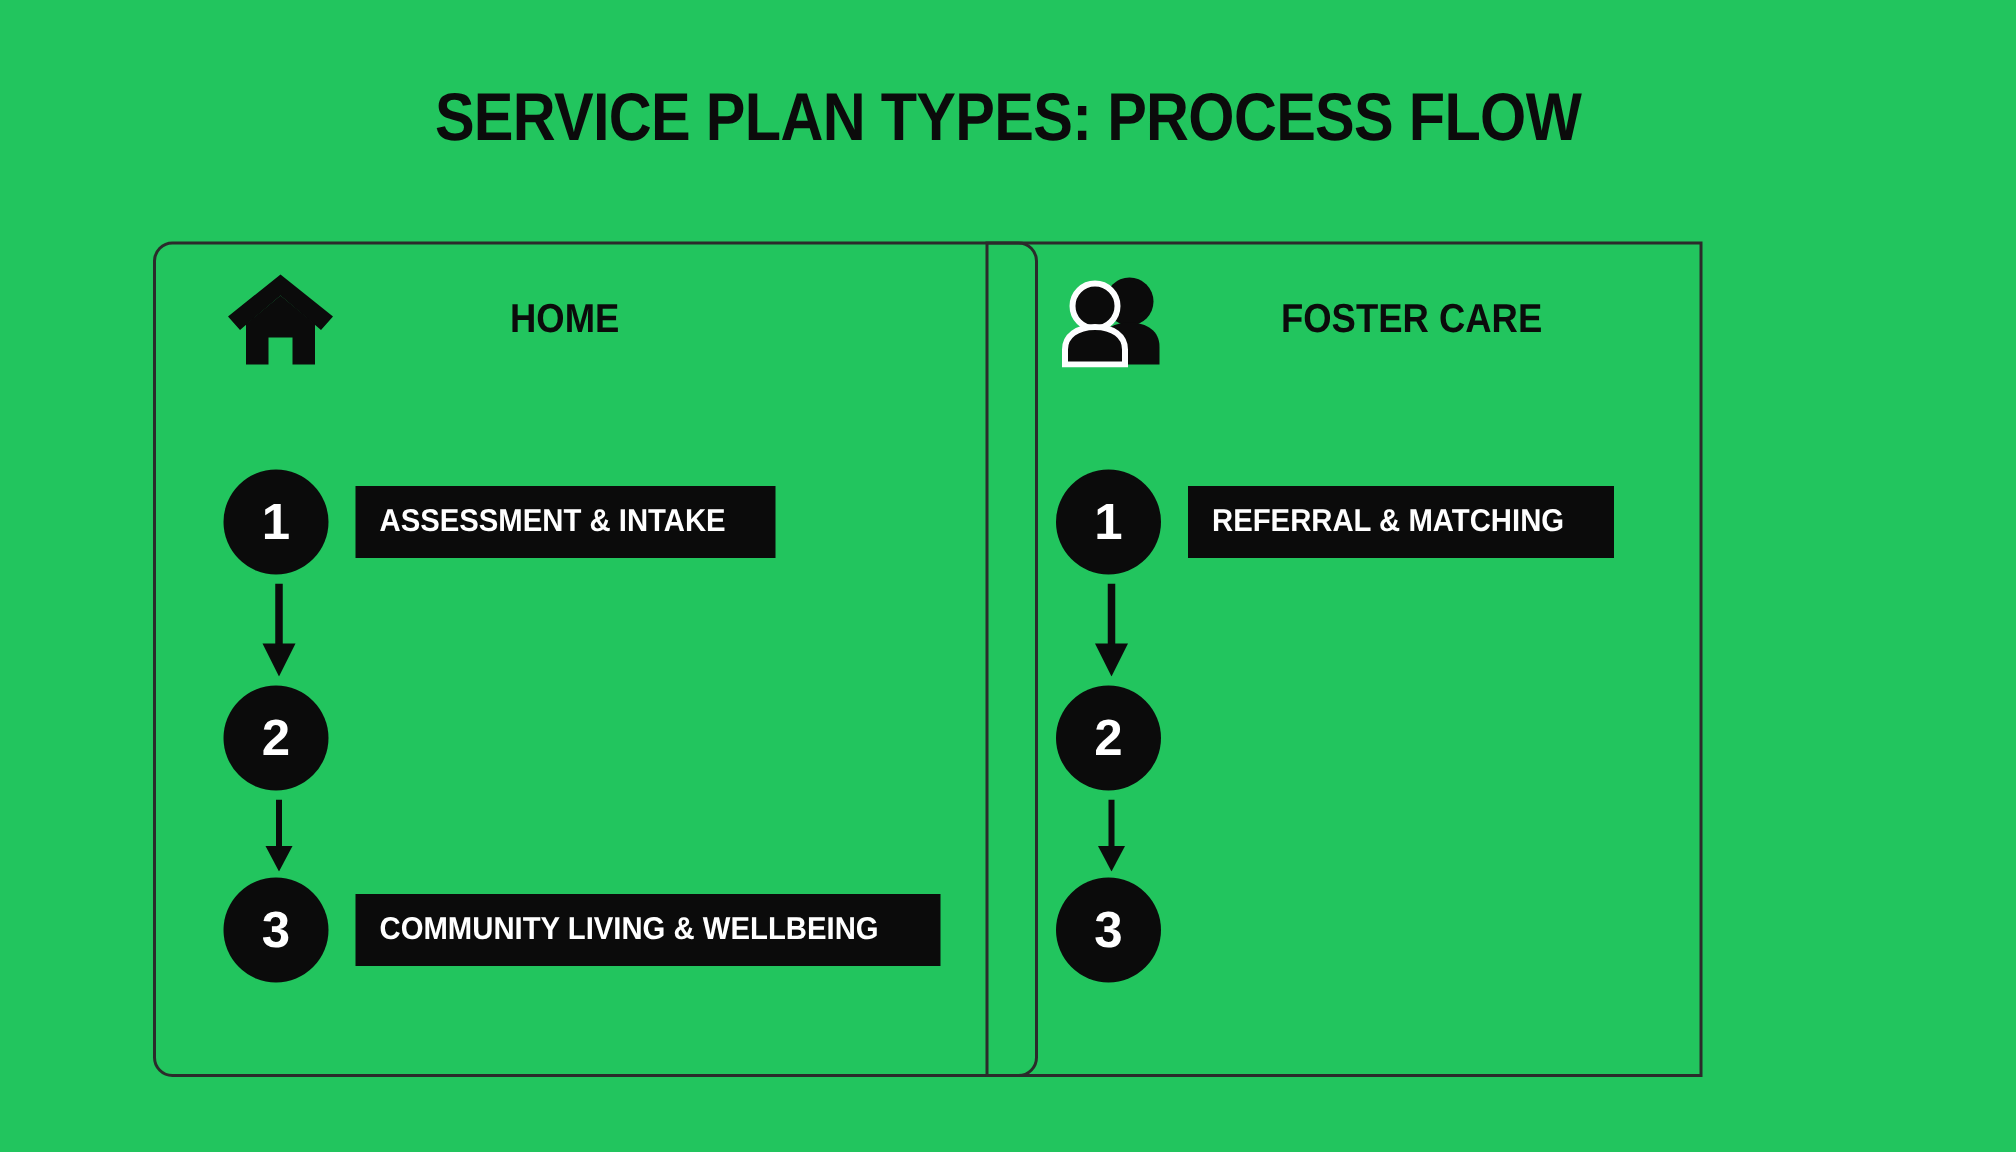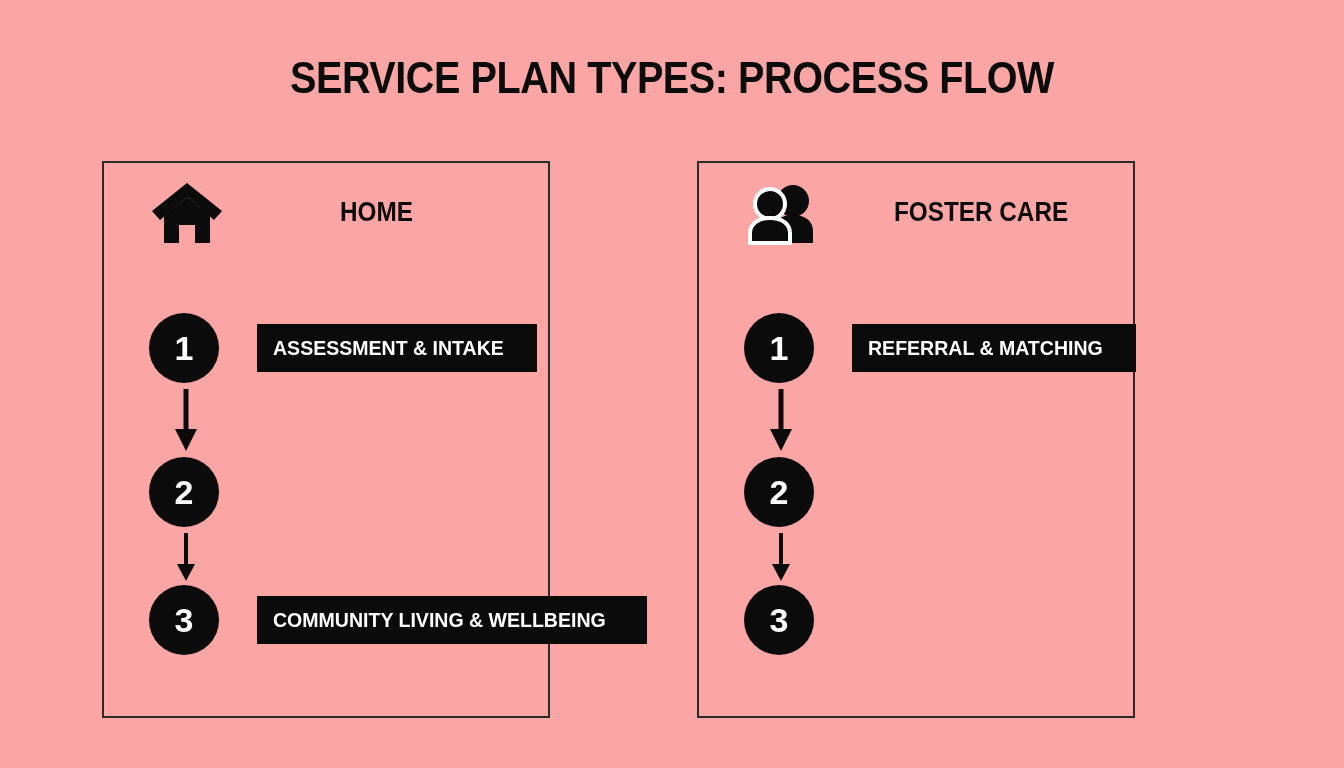--- a/index.html
+++ b/index.html
@@ -12,21 +12,21 @@
     height: 768px;
     font-family: "Liberation Sans", sans-serif;
     background: #fdfeff;
     overflow: hidden;
     position: relative;
   }
   #canvas {
     position: relative;
     width: 1344px;
     height: 768px;
-    background: #fca5a5;
+    background: #22c55e;
   }
   
   #page-title {
     position: absolute;
     left: 0;
     top: 52px;
     width: 1344px;
     text-align: center;
     font-size: 45px;
     font-weight: 700;
@@ -39,22 +39,22 @@
   }
   
   .panel {
     position: absolute;
     top: 161px;
     height: 557px;
     border: 2px solid #2b2b2b;
     background: transparent;
     box-sizing: border-box;
   }
-  #panel-home { left: 102px; width: 448px; }
-  #panel-foster { left: 697px; width: 438px; }
+  #panel-home { left: 102px; width: 590px; border-radius: 13px; }
+  #panel-foster { left: 657px; width: 478px; }
 
   .panel-header {
     position: absolute;
     left: 0;
     top: 0;
     width: 100%;
     height: 100px;
   }
   .panel-icon {
     position: absolute;
@@ -122,21 +122,20 @@
     color: #ffffff;
     display: inline-flex;
     align-items: center;
     padding: 0 16px;
     font-size: 21px;
     font-weight: 700;
     letter-spacing: 0px;
     font-family: "Liberation Sans Narrow", "Liberation Sans", sans-serif;
     white-space: nowrap;
     box-sizing: border-box;
-    margin-left: 20px;
   }
   .step-label span {
     display: inline-block;
     transform: scaleX(0.93);
     transform-origin: left center;
   }
 
   
   .arrow {
     position: absolute;

